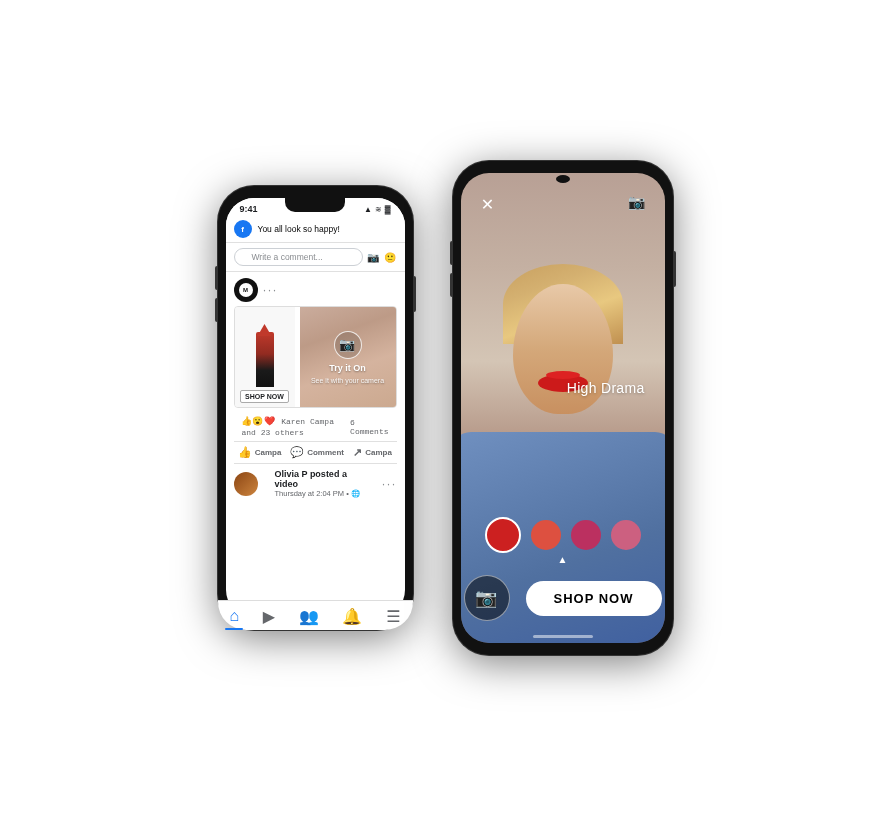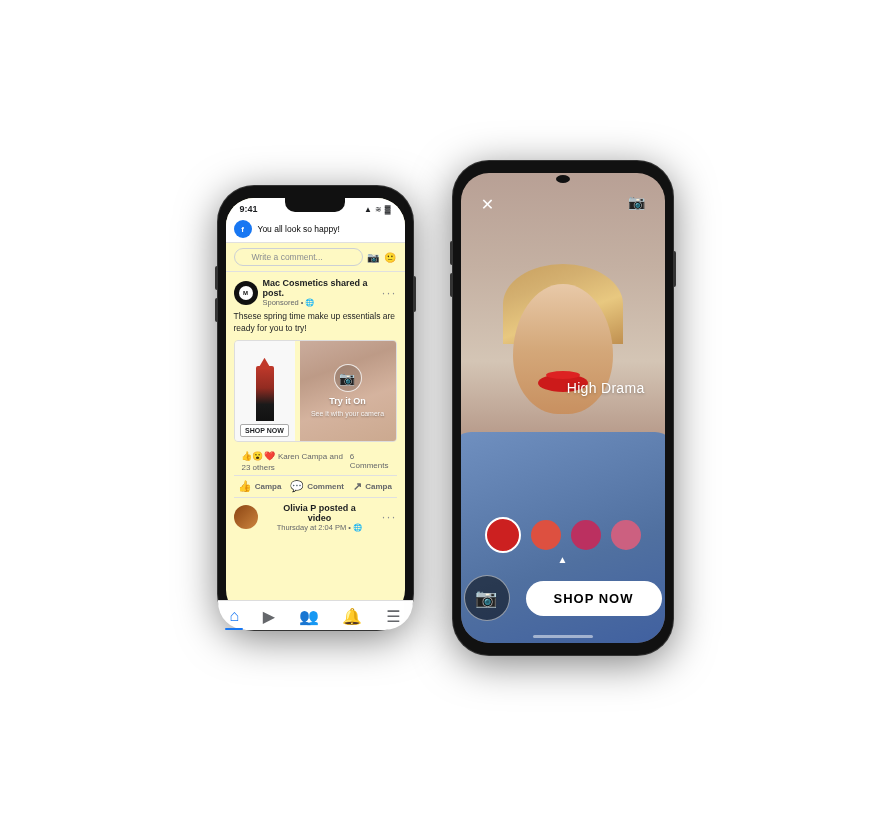--- a/index.html
+++ b/index.html
@@ -22,21 +22,21 @@
     
     .phone {
       position: relative;
       width: 195px;
       background: #111;
       border-radius: 36px;
       padding: 12px 8px;
       box-shadow: 0 0 0 1px #333, 0 8px 40px rgba(0,0,0,0.5);
     }
     .phone-left .phone-inner {
-      background: #fef9c3;
+      background: #ffffff;
       border-radius: 28px;
       overflow: hidden;
       height: 420px;
     }
     .phone-right {
       width: 220px;
     }
     .phone-right .phone-inner {
       background: #000;
       border-radius: 28px;
@@ -274,20 +274,21 @@
     .ad-product-name { font-size: 9px; font-weight: 700; }
     .ad-product-sub { font-size: 8px; color: #65676b; }
 
     
     .reactions-row {
       display: flex;
       justify-content: space-between;
       align-items: center;
       padding: 3px 8px;
       border-bottom: 0.5px solid #e0e0e0;
+      font-family: Liberation Mono, monospace;
     }
     .reaction-emojis { font-size: 9px; }
     .reaction-count { font-size: 8px; color: #65676b; }
     .comments-count { font-size: 8px; color: #65676b; }
 
     
     .action-row {
       display: flex;
       justify-content: space-around;
       padding: 4px 0;
@@ -298,21 +299,20 @@
       font-size: 8px; color: #65676b; font-weight: 600;
     }
     .action-icon { font-size: 11px; }
 
     
     .post2-header {
       display: flex;
       align-items: center;
       gap: 17px;
       padding: 5px 8px;
-      text-align: center;
     }
     .post2-avatar {
       width: 24px; height: 24px;
       background: linear-gradient(135deg, #8b4513, #cd853f);
       border-radius: 50%;
       flex-shrink: 0;
     }
     .post2-meta { flex: 1; }
     .post2-name { font-size: 9px; font-weight: 700; }
 
@@ -565,30 +565,23 @@
             <span>🙂</span>
           </div>
         </div>
 
         <div class="post-card">
 
           <div class="post-header">
             <div class="post-avatar">
               <div class="mac-logo">M</div>
             </div>
-            <div class="post-meta">
-              <div class="post-name">
-                <span>Mac Cosmetics</span> <span>shared a post.</span>
-              </div>
-              <div class="post-sub">Sponsored • 🌐</div>
-            </div>
             <span class="post-dots">···</span>
           </div>
 
-          <div class="post-body">Thsese spring time make up essentials are ready for you to try!</div>
 
           <div class="ad-area">
 
             <div class="ad-product">
               <div class="lipstick-img"></div>
               <div class="shop-now-btn">SHOP NOW</div>
             </div>
 
             <div class="ad-camera-area">
               <div class="ad-model-img"></div>

